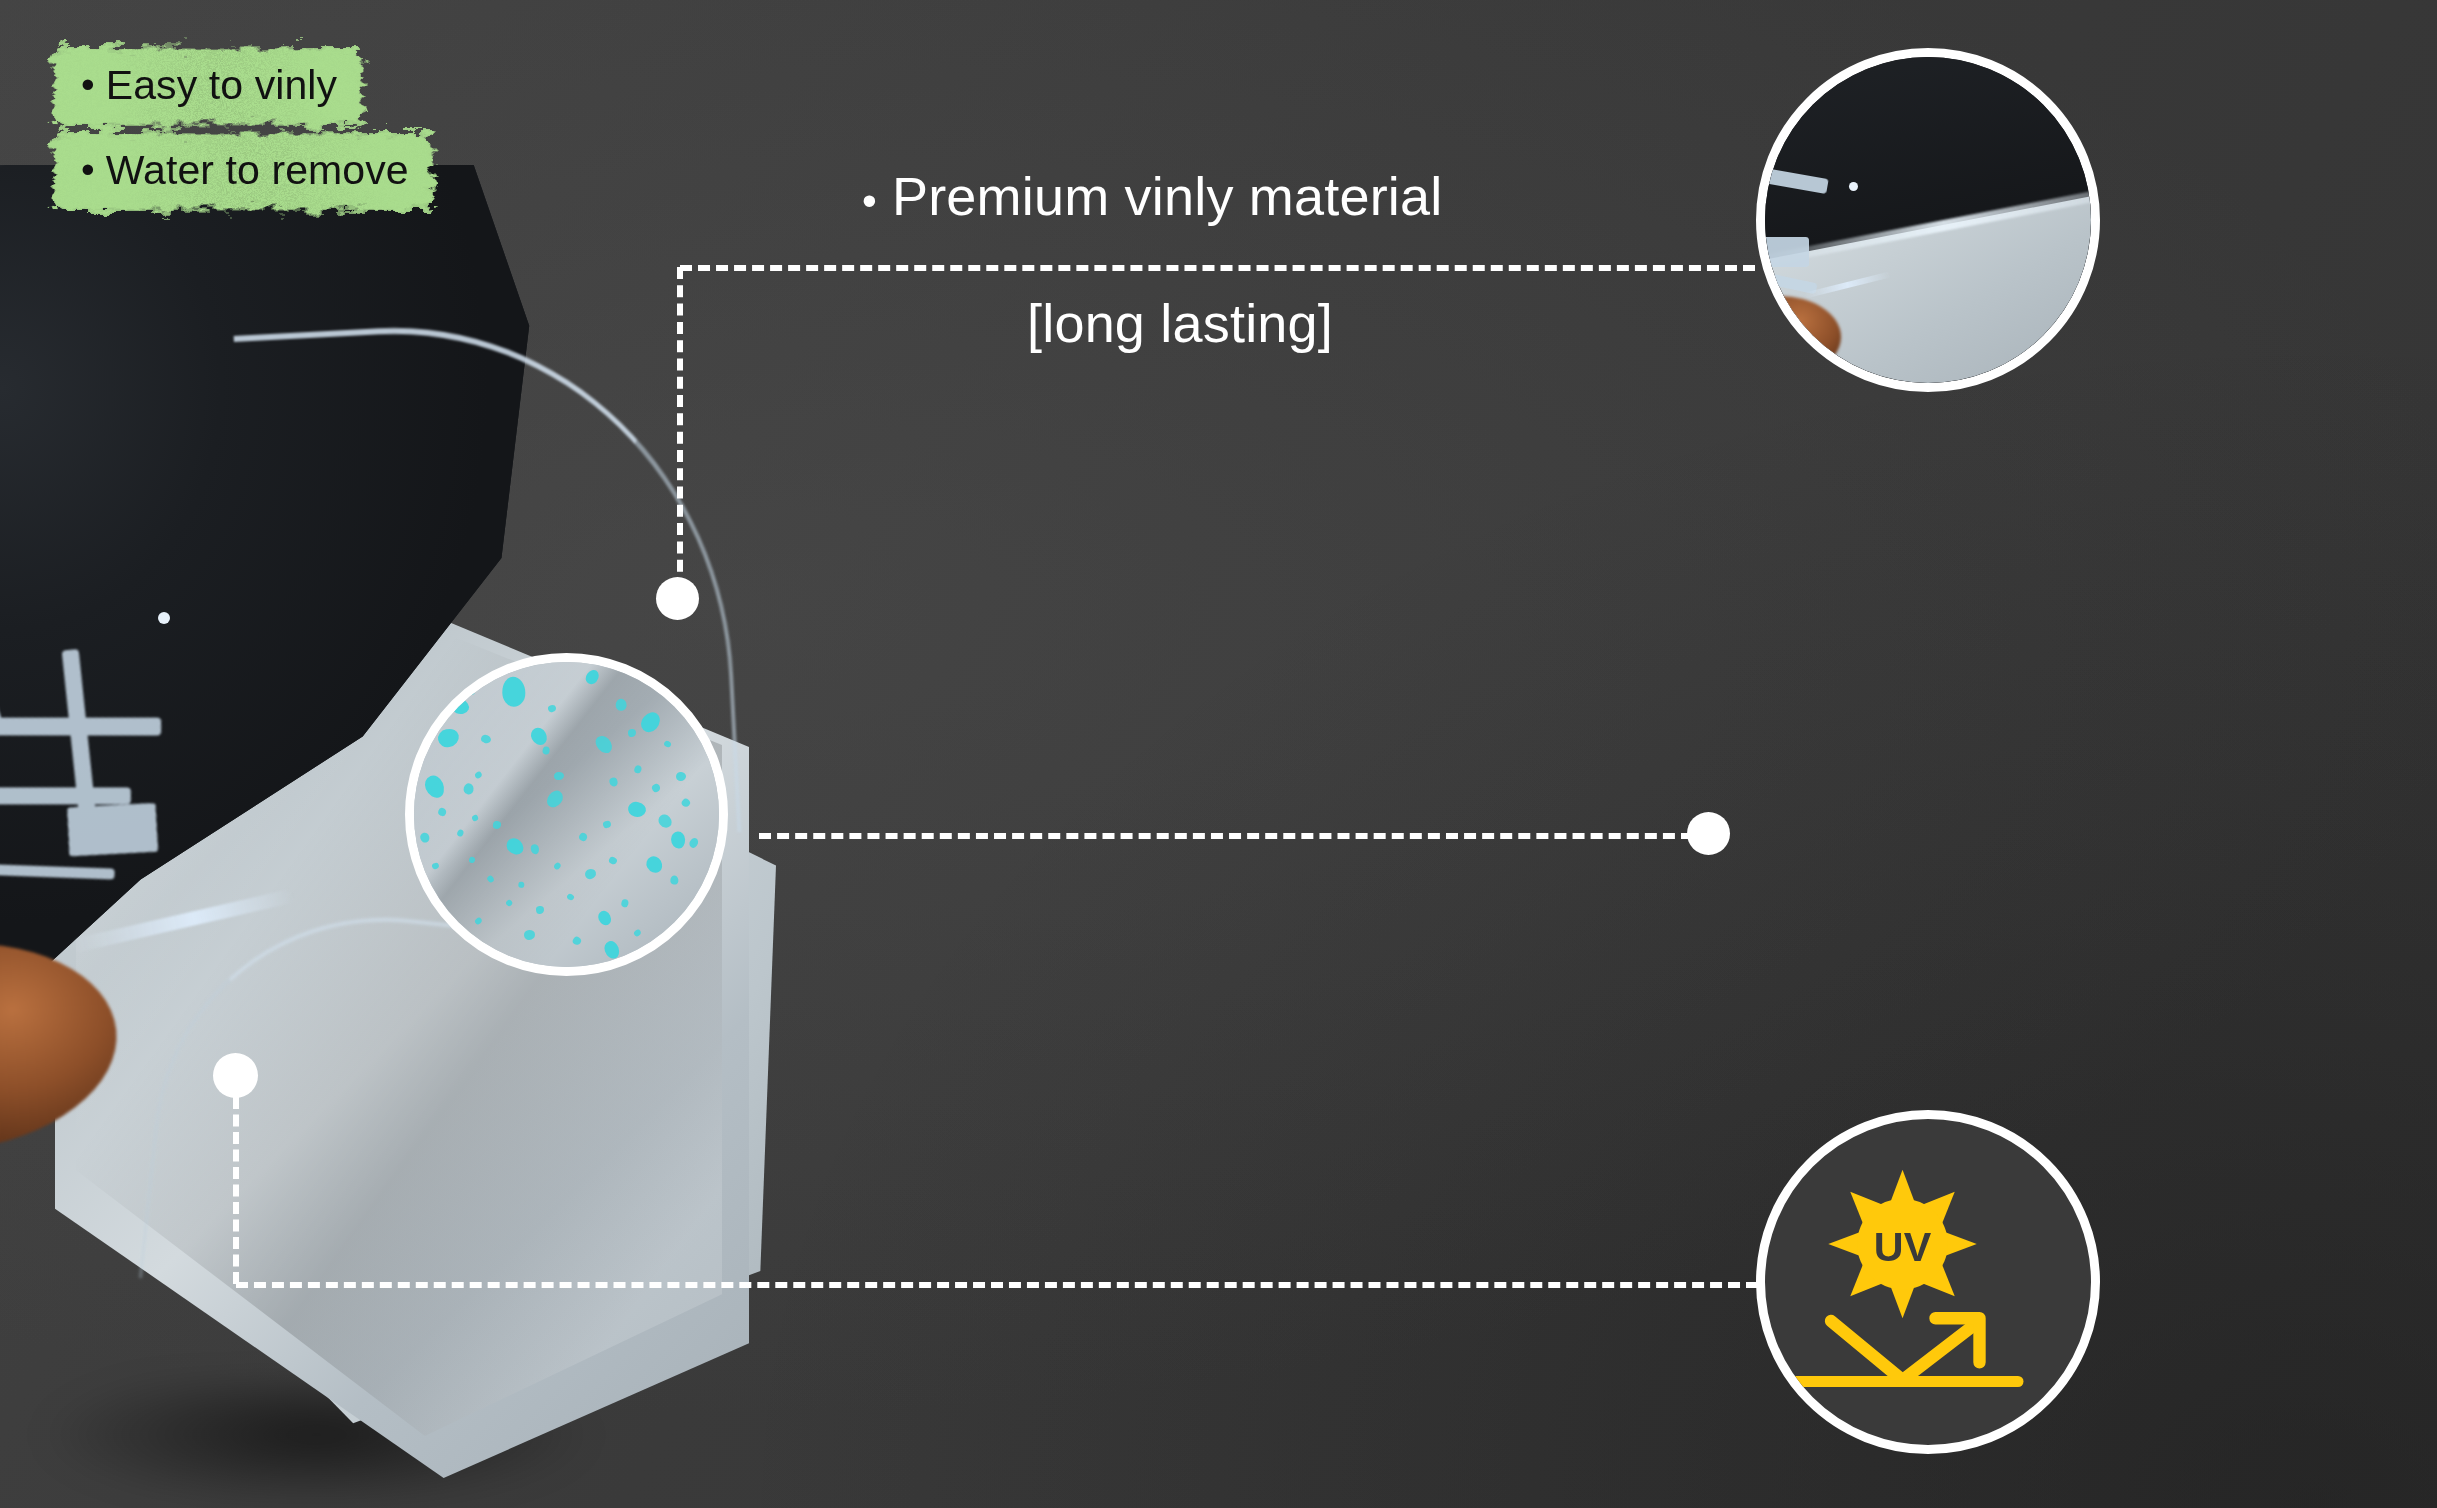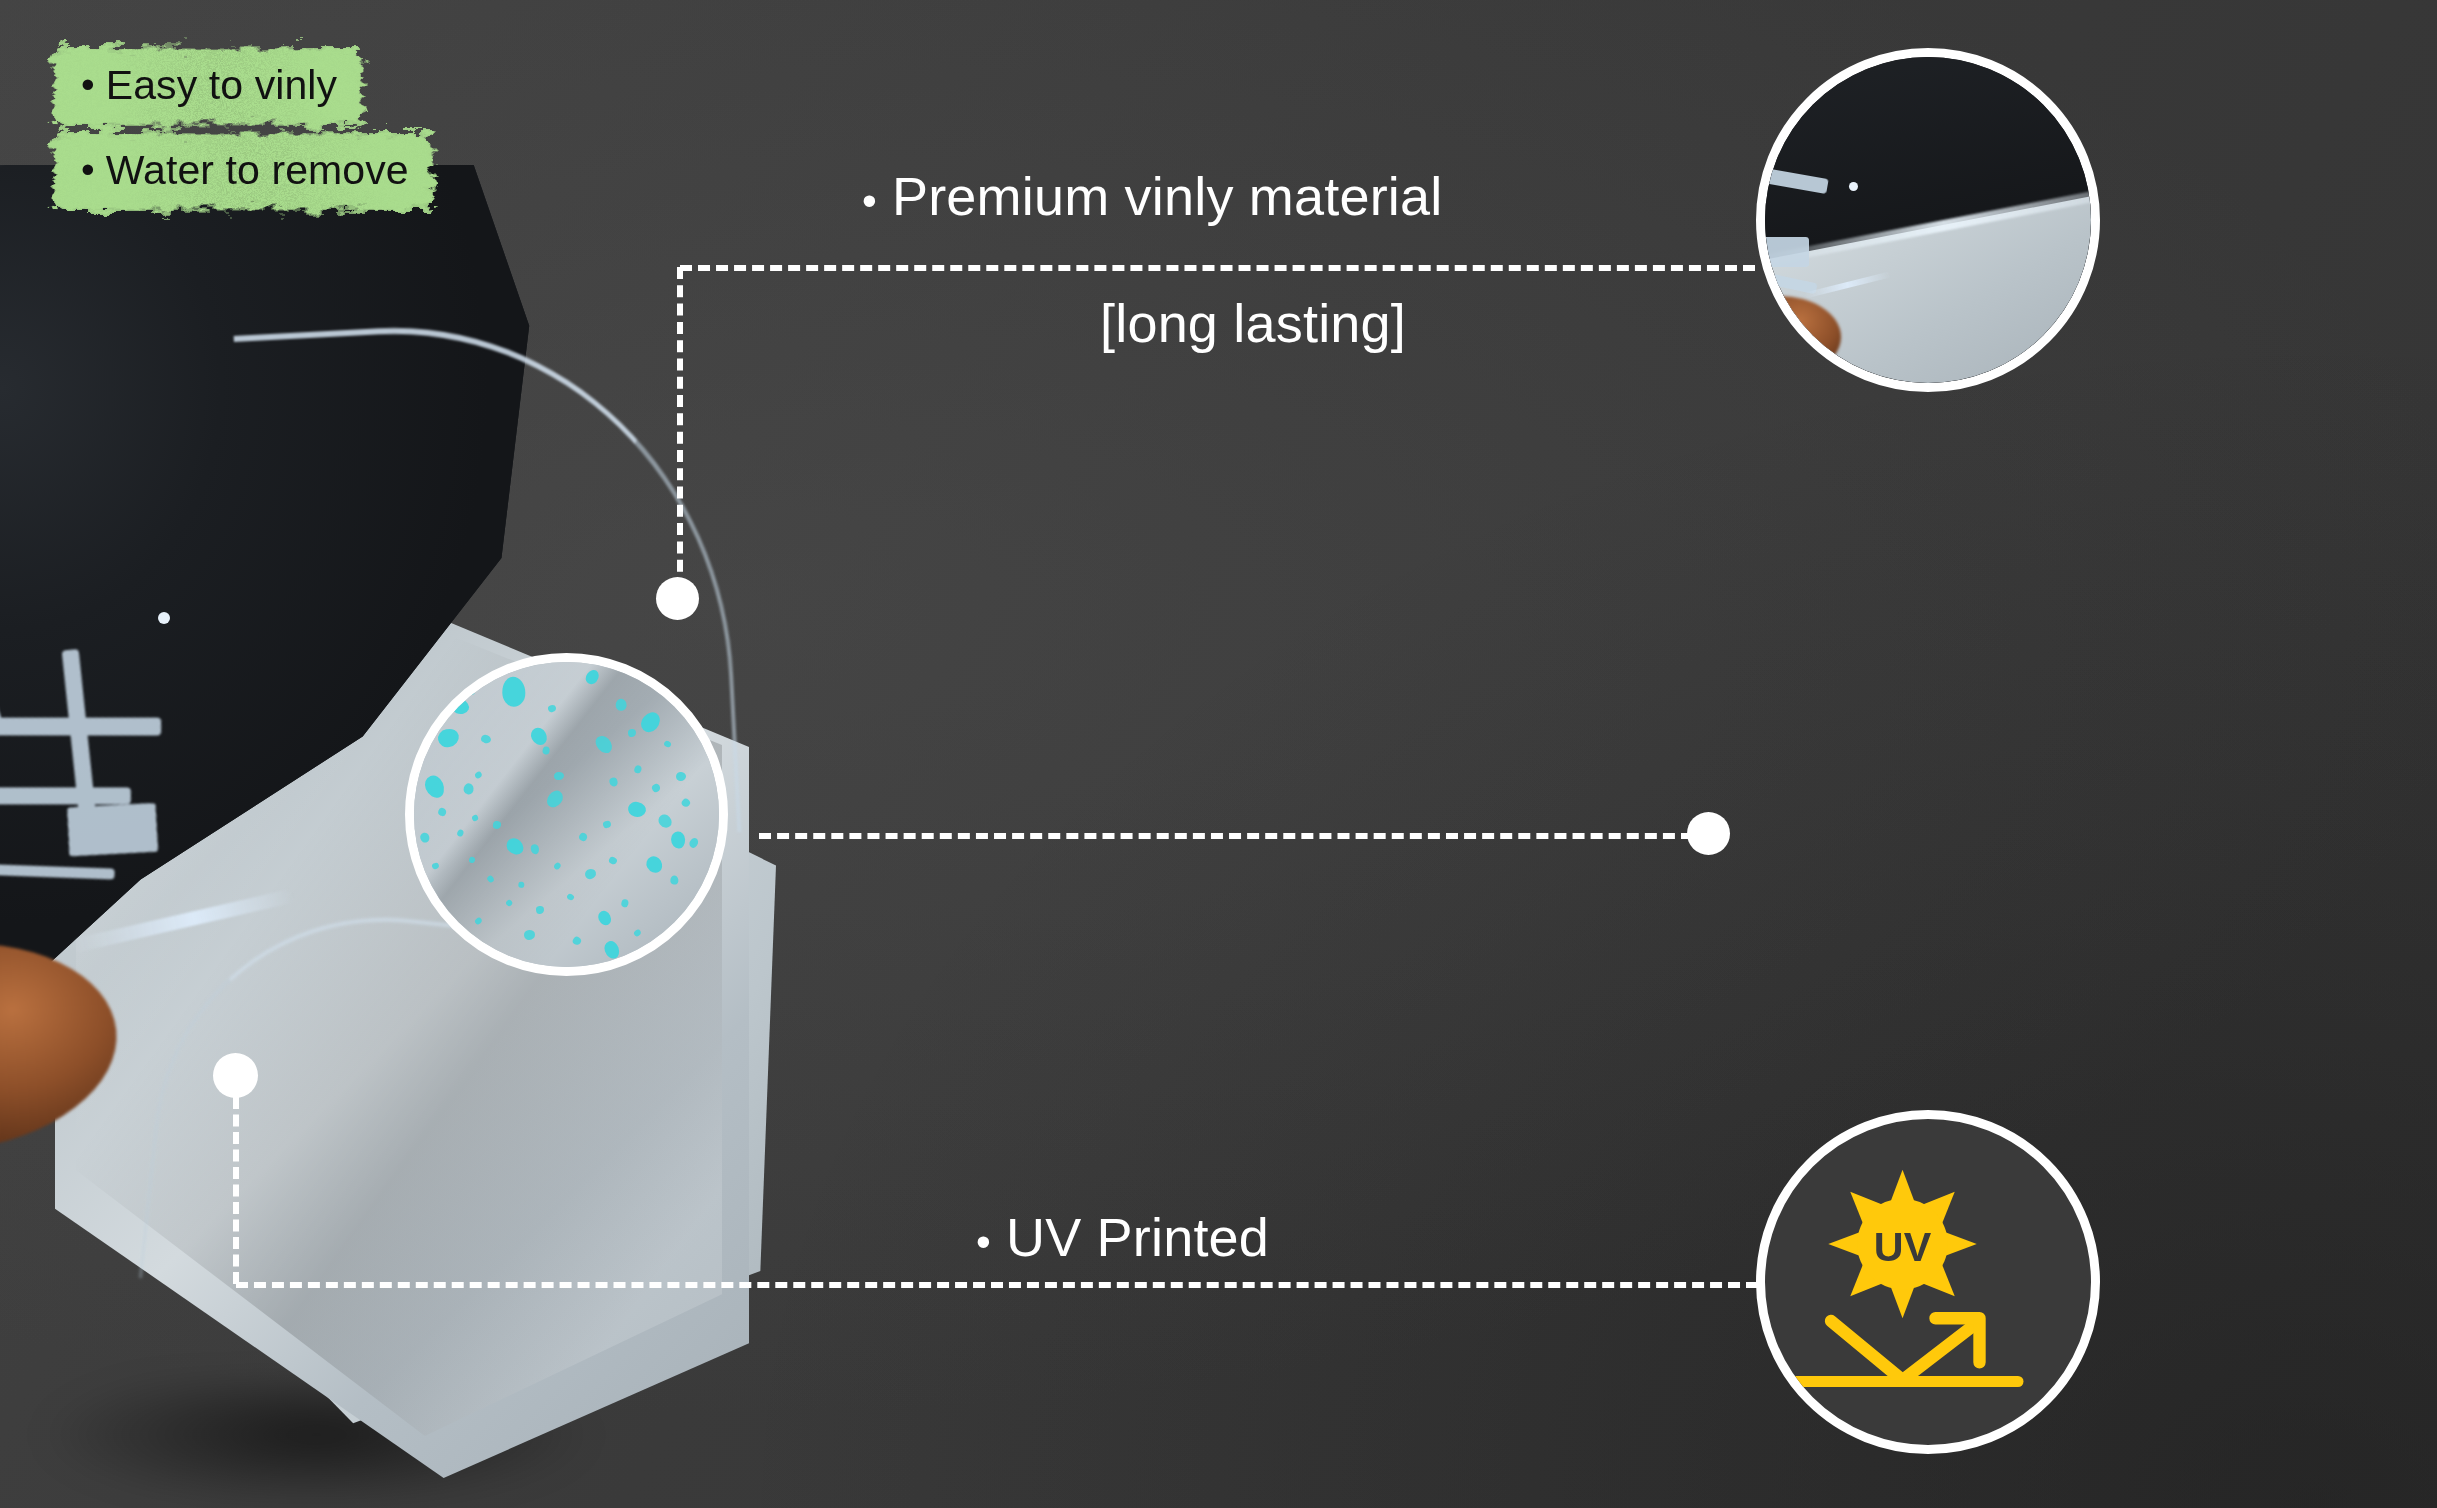--- a/index.html
+++ b/index.html
@@ -185,21 +185,21 @@
   #badge-apply{left:81px;top:62px;font-size:41px;}
   #badge-remove{left:81px;top:147px;font-size:41px;}
 
   
   .flabel{
     position:absolute;color:#ffffff;white-space:nowrap;
     font-weight:400;letter-spacing:0.2px;
   }
   .flabel .fdot{display:inline-block;margin-right:15px;font-size:.78em;vertical-align:middle;}
   #label-premium{left:862px;top:165px;font-size:54px;}
-  #label-longlasting{left:1100px;top:292px;font-size:54px;text-align:right;}
+  #label-longlasting{left:1027px;top:292px;font-size:54px;text-align:right;}
   #label-water{left:1058px;top:749px;font-size:54px;}
   #label-uv{left:976px;top:1206px;font-size:54px;}
   #label-3dfinish{left:965px;top:1319px;font-size:54px;}
 
   
   .dash-h{
     position:absolute;height:0;
     border-top:6.2px dashed #ffffff;
   }
   .dash-v{
@@ -282,23 +282,20 @@
   <div class="node" id="conn3-node"></div>
   <div class="dash-v" id="conn3-v"></div>
   <div class="dash-h" id="conn3-h"></div>
 
   <div class="flabel" id="label-premium">
     <span class="fdot">•</span><span>Premium vinly material</span>
   </div>
   <div class="flabel" id="label-longlasting">[long lasting]</div>
 
 
-  <div class="flabel" id="label-uv">
-    <span class="fdot">•</span><span>UV Printed</span>
-  </div>
 
   <div class="circle circle-photo">
     <div class="cp-dark"></div>
     <div class="cp-liner"></div>
     <div class="cp-rim"></div>
     <div class="cp-logo">
       <span class="cpl1"></span>
         <span class="cpl2"></span>
         <span class="cpl3"></span>
         <span class="cpl4"></span>

